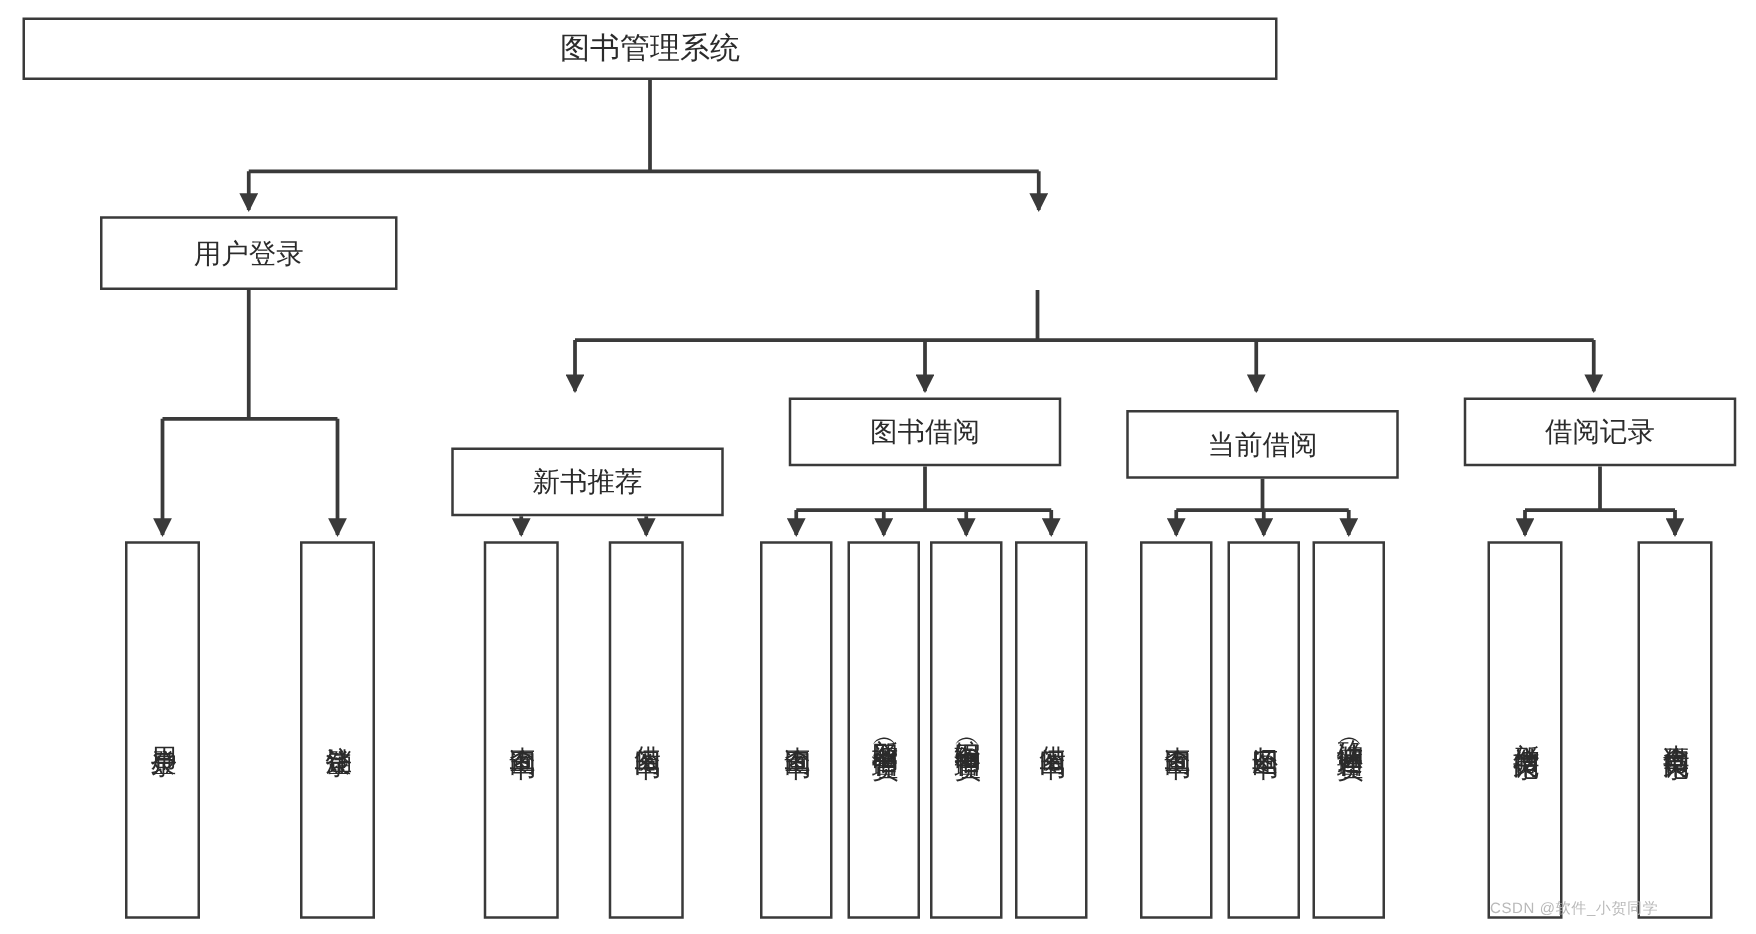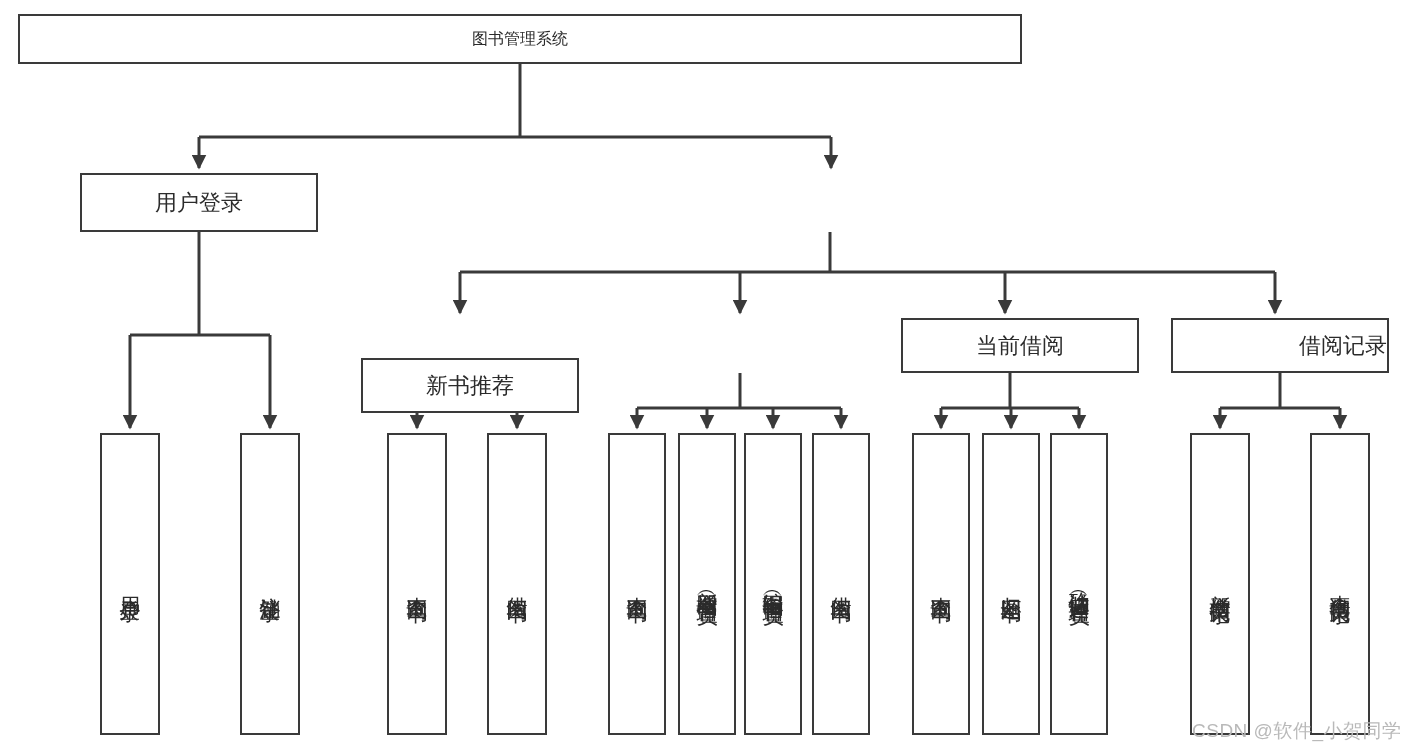--- a/index.html
+++ b/index.html
@@ -29,21 +29,21 @@
     box-sizing: border-box;
     border: 2px solid #3a3a3a;
     background: #ffffff;
     color: #2b2b2b;
     display: flex;
     align-items: center;
     justify-content: center;
     line-height: 1.05;
   }
   .node.root {
-    font-size: 16px;
+    font-size: 24px;
   }
   .node.branch {
     font-size: 22px;
   }
   .node.leaf {
     font-size: 21px;
     writing-mode: vertical-rl;
     text-orientation: upright;
     align-items: center;
     justify-content: center;
@@ -51,21 +51,21 @@
     padding: 4px 0;
   }
   .node.leaf > .leaf-text {
     writing-mode: vertical-rl;
     text-orientation: upright;
     white-space: nowrap;
     display: block;
   }
   .watermark {
     position: absolute;
-    font-size: 19px;
+    font-size: 12px;
     color: #b9b9b9;
     white-space: nowrap;
     letter-spacing: 0.5px;
     text-align: center;
   }
 </style>
 </head>
 <body>
 
 <div id="canvas">
@@ -126,26 +126,29 @@
 
   <div class="node branch" style="left:80px; top:173px; width:238px; height:59px;">
     <span>用户登录</span>
   </div>
 
 
   <div class="node branch" style="left:361px; top:318px; width:218px; height:55px;margin-top:40px;">
     <span>新书推荐</span>
   </div>
 
+  <div class="node branch" style="left:631px; top:318px; width:218px; height:55px;">
+    <span>图书借阅</span>
+  </div>
 
-  <div class="node branch" style="left:901px; top:318px; width:238px; height:55px;">
+  <div class="node branch" style="left:901px; top:328px; width:218px; height:55px;">
     <span>当前借阅</span>
   </div>
 
-  <div class="node branch" style="left:1171px; top:318px; width:218px; height:55px;justify-content:flex-end;">
+  <div class="node branch" style="left:1171px; top:318px; width:218px; height:55px;">
     <span>借阅记录</span>
   </div>
 
   <div class="node leaf" style="left:100px; top:433px; width:60px; height:302px;">
     <span class="leaf-text">用户登录</span>
   </div>
   <div class="node leaf" style="left:240px; top:433px; width:60px; height:302px;">
     <span class="leaf-text">注销登录</span>
   </div>
 

